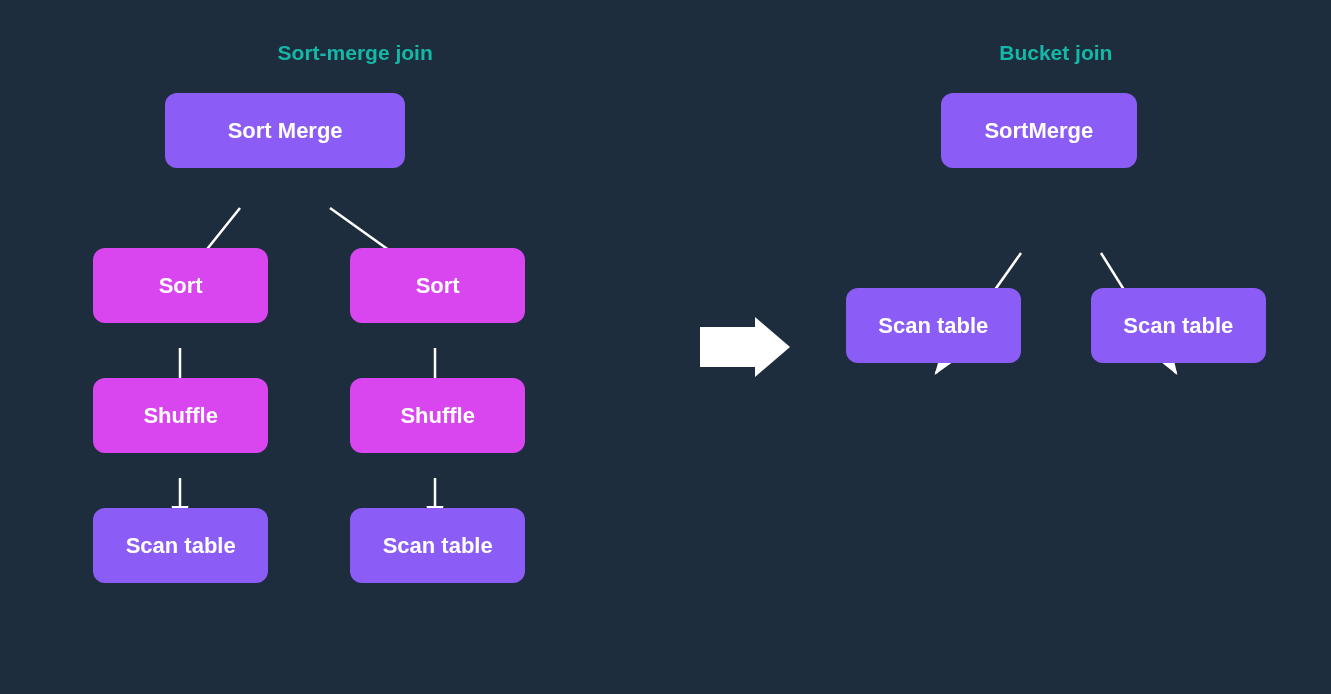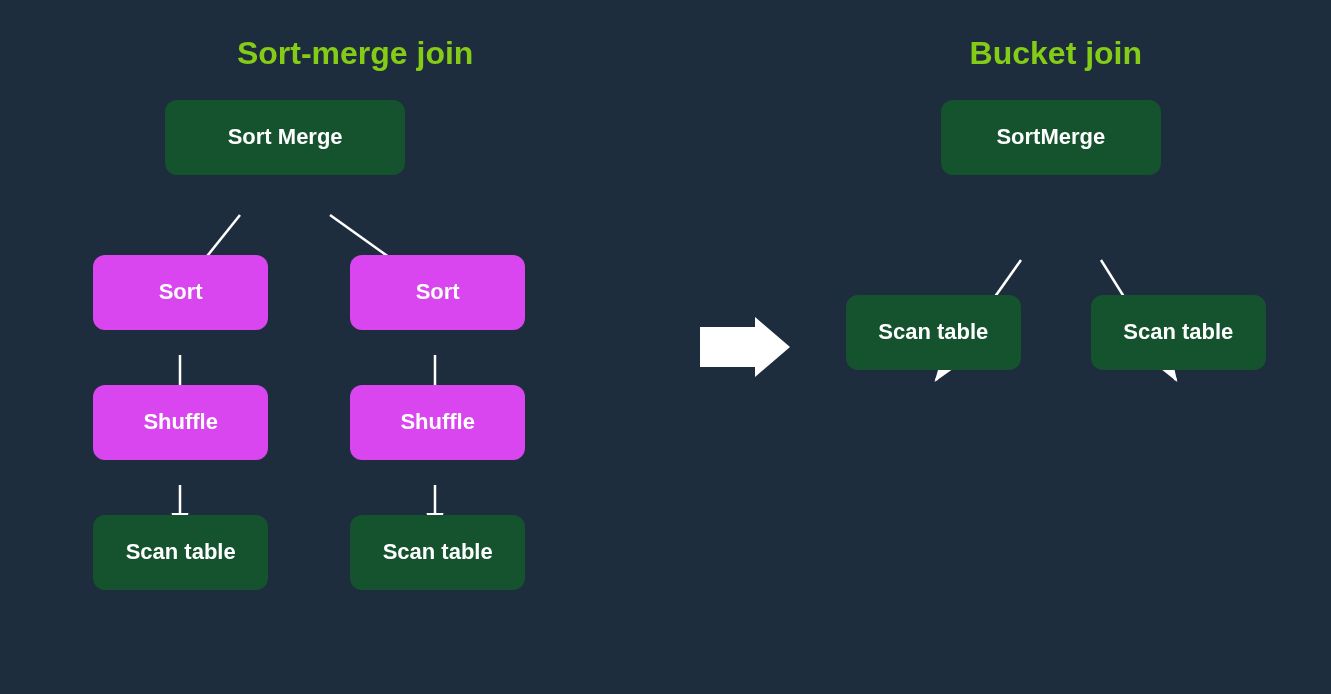--- a/index.html
+++ b/index.html
@@ -24,40 +24,40 @@
     }
 
     .section {
       display: flex;
       flex-direction: column;
       align-items: center;
       position: relative;
     }
 
     .section-title {
-      font-size: 32px;
+      font-size: 21px;
       font-weight: bold;
-      color: #84cc16;
+      color: #14b8a6;
       margin-bottom: 28px;
     }
 
     
     .box {
       display: flex;
       align-items: center;
       justify-content: center;
       border-radius: 12px;
       font-size: 22px;
       font-weight: 600;
       color: white;
       text-align: center;
     }
 
     .box-blue {
-      background-color: #14532d;
+      background-color: #8b5cf6;
     }
 
     .box-gray {
       background-color: #d946ef;
     }
 
     
     .left-diagram {
       position: relative;
       width: 580px;
@@ -196,21 +196,21 @@
         <line x1="255" y1="80" x2="330" y2="200" stroke="white" stroke-width="2.5" marker-end="url(#arrowhead-right)"></line>
 
         <defs>
           <marker id="arrowhead-right" markerWidth="10" markerHeight="7" refX="9" refY="3.5" orient="auto">
             <polygon points="0 0, 10 3.5, 0 7" fill="white"></polygon>
           </marker>
         </defs>
       </svg>
 
       <div class="node" style="left: 95px; top: 0px;">
-        <div class="box box-blue" style="width: 220px; height: 75px;">
+        <div class="box box-blue" style="width: 196px; height: 75px;">
           <span>SortMerge</span>
         </div>
       </div>
 
       <div class="node" style="left: 0px; top: 195px;">
         <div class="box box-blue" style="width: 175px; height: 75px;">
           <span>Scan table</span>
         </div>
       </div>
 

